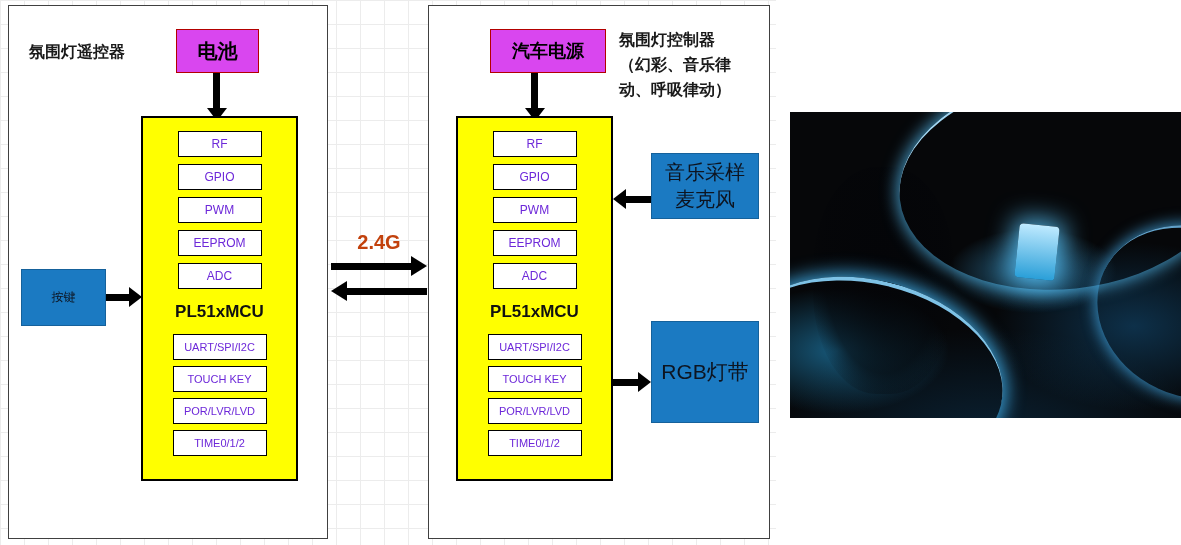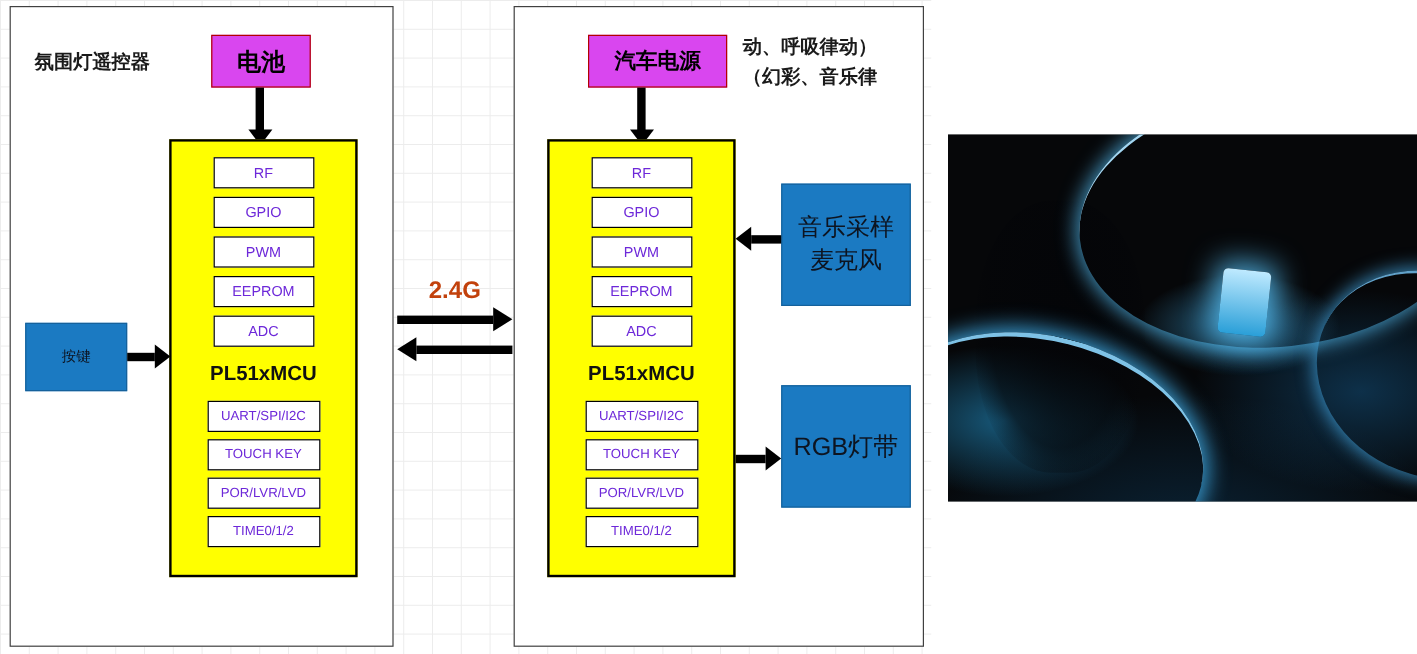--- a/index.html
+++ b/index.html
@@ -104,43 +104,44 @@
 
   <div class="arrow" style="left:331px;top:281px;width:96px;height:20px">
     <div class="head" style="left:0;top:0;border-top:10px solid transparent;border-bottom:10px solid transparent;border-right:16px solid #000"></div>
     <div class="shaft" style="left:16px;top:7px;width:80px;height:7px"></div>
   </div>
 
   <div class="panel right">
     <div class="red-box" style="left:61px;top:23px;width:116px;height:44px;font-size:18px">汽车电源</div>
 
     <div class="panel-title" style="left:190px;top:22px;width:150px;line-height:1.55">
+      <div>氛围灯控制器</div>
+      <div>（幻彩、音乐律</div>
       <div>动、呼吸律动）</div>
-      <div>（幻彩、音乐律</div>
     </div>
 
     <div class="arrow" style="left:96px;top:67px;width:20px;height:48px">
       <div class="shaft" style="left:6px;top:0;width:7px;height:36px"></div>
       <div class="head" style="left:0;top:35px;border-left:10px solid transparent;border-right:10px solid transparent;border-top:13px solid #000"></div>
     </div>
 
     <div class="mcu-block" style="left:27px">
       <div class="module">RF</div>
       <div class="module">GPIO</div>
       <div class="module">PWM</div>
       <div class="module">EEPROM</div>
       <div class="module">ADC</div>
       <div class="mcu-name">PL51xMCU</div>
       <div class="module wide">UART/SPI/I2C</div>
       <div class="module wide">TOUCH KEY</div>
       <div class="module wide">POR/LVR/LVD</div>
       <div class="module wide">TIME0/1/2</div>
     </div>
 
-    <div class="blue-box" style="left:222px;top:147px;width:108px;height:102px;font-size:20px;line-height:1.35">
+    <div class="blue-box" style="left:222px;top:147px;width:108px;height:66px;font-size:20px;line-height:1.35">
       <div>音乐采样</div>
       <div>麦克风</div>
     </div>
 
     <div class="arrow" style="left:184px;top:183px;width:38px;height:20px">
       <div class="head" style="left:0;top:0;border-top:10px solid transparent;border-bottom:10px solid transparent;border-right:13px solid #000"></div>
       <div class="shaft" style="left:13px;top:7px;width:25px;height:7px"></div>
     </div>
 
     <div class="blue-box" style="left:222px;top:315px;width:108px;height:102px;font-size:21px">RGB灯带</div>

